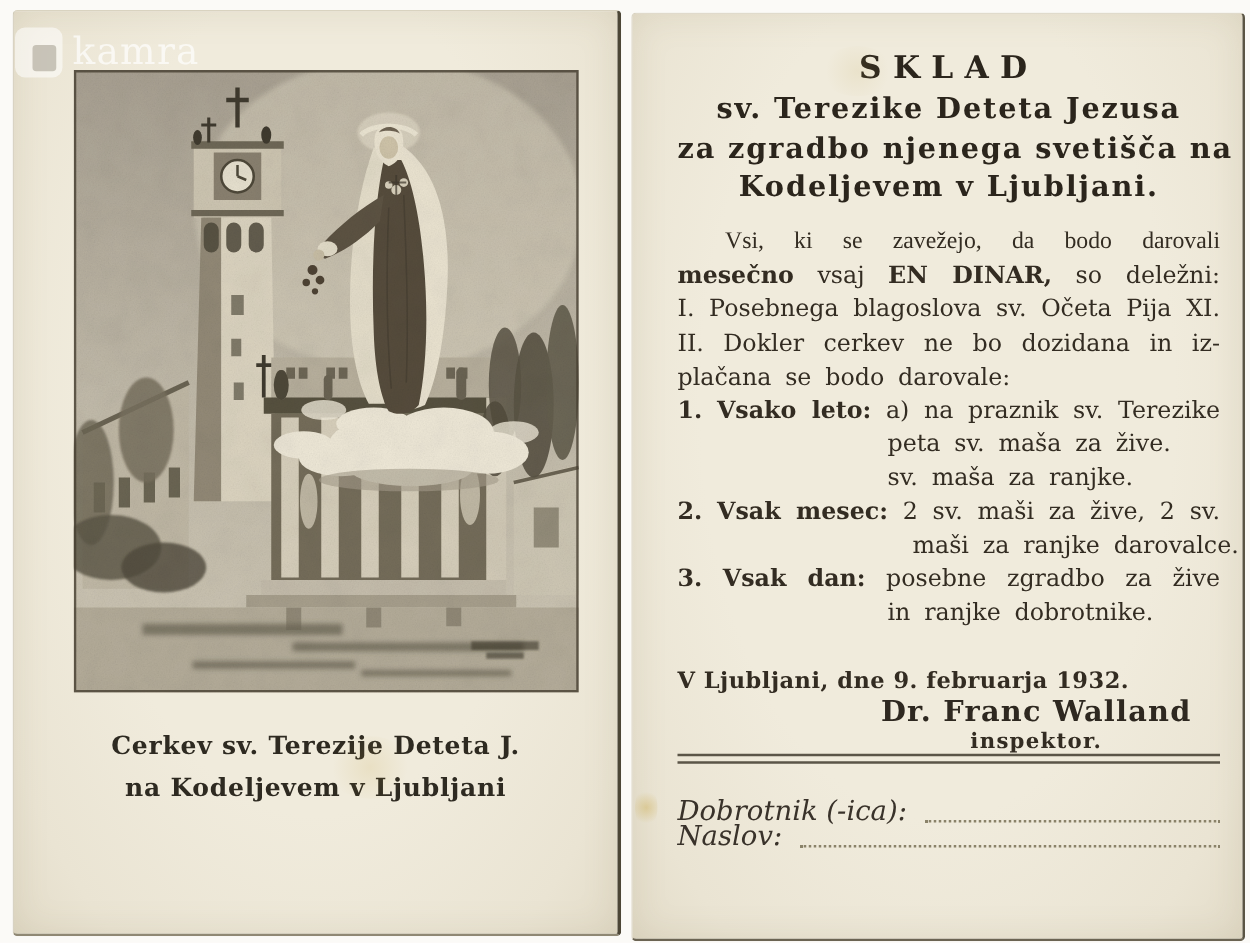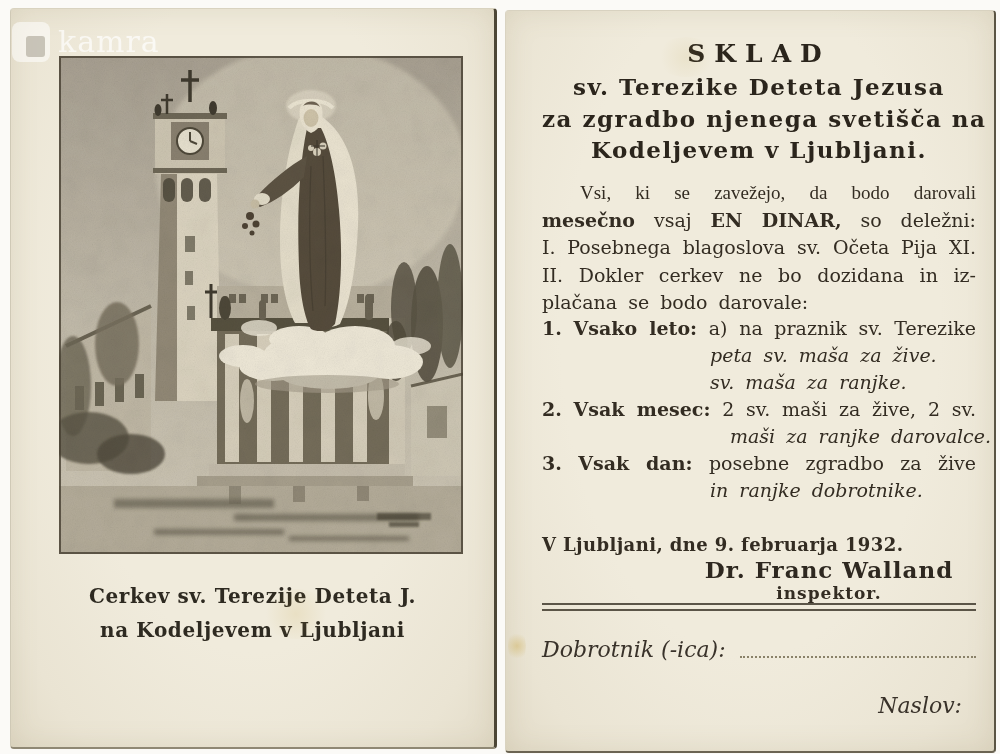--- a/index.html
+++ b/index.html
@@ -38,32 +38,32 @@
   .center{text-align:center;text-align-last:center;white-space:nowrap;}
   .left{text-align:left;text-align-last:left;}
   .b{font-weight:700;}
   .rc-title{position:absolute;top:26px;width:100%;color:#2b251c;}
   .t1{font-size:25px;font-weight:700;letter-spacing:9px;line-height:34px;}
   .t2{font-size:23px;font-weight:700;letter-spacing:1.5px;line-height:31.5px;}
   .rc-para{position:absolute;top:168px;width:100%;font-size:19px;line-height:27.5px;}
   .indent{padding-left:38px;font-family:Liberation Serif, serif;}
   .ws{word-spacing:5px;}
   .rc-list{position:absolute;top:304px;width:100%;font-size:19px;line-height:27px;}
-  .cont{padding-left:168px;word-spacing:5px;font-style:italic;}
+  .cont{padding-left:168px;word-spacing:5px;}
   .cont2{padding-left:188px;}
   .rc-date{position:absolute;top:523px;font-size:18px;font-weight:700;
     letter-spacing:.4px;color:#332c22;}
   .rc-sig{position:absolute;top:545px;left:147px;width:280px;text-align:center;}
   .sig-name{font-weight:700;font-size:23px;line-height:27px;
     letter-spacing:1px;color:#2e2820;white-space:nowrap;}
   .sig-title{font-size:17px;font-weight:700;letter-spacing:1px;line-height:20px;}
   .rc-rule{position:absolute;top:592px;width:100%;height:4px;
     border-top:2px solid #423c2f;border-bottom:2px solid #423c2f;opacity:.85;}
   .form-row{position:absolute;width:100%;display:flex;align-items:flex-end;}
-  .f1{top:624px;} .f2{top:680px;flex-direction:column;}
+  .f1{top:624px;} .f2{top:644px;}
   .form-label{font-style:italic;font-size:22px;line-height:30px;color:#39322a;
     white-space:nowrap;margin-right:14px;}
   .dots{flex:1;border-bottom:2px dotted #8a8269;margin-bottom:7px;height:0;}
 </style>
 </head>
 <body>
 
 <div class="page">
 
   <div class="card card-left">

